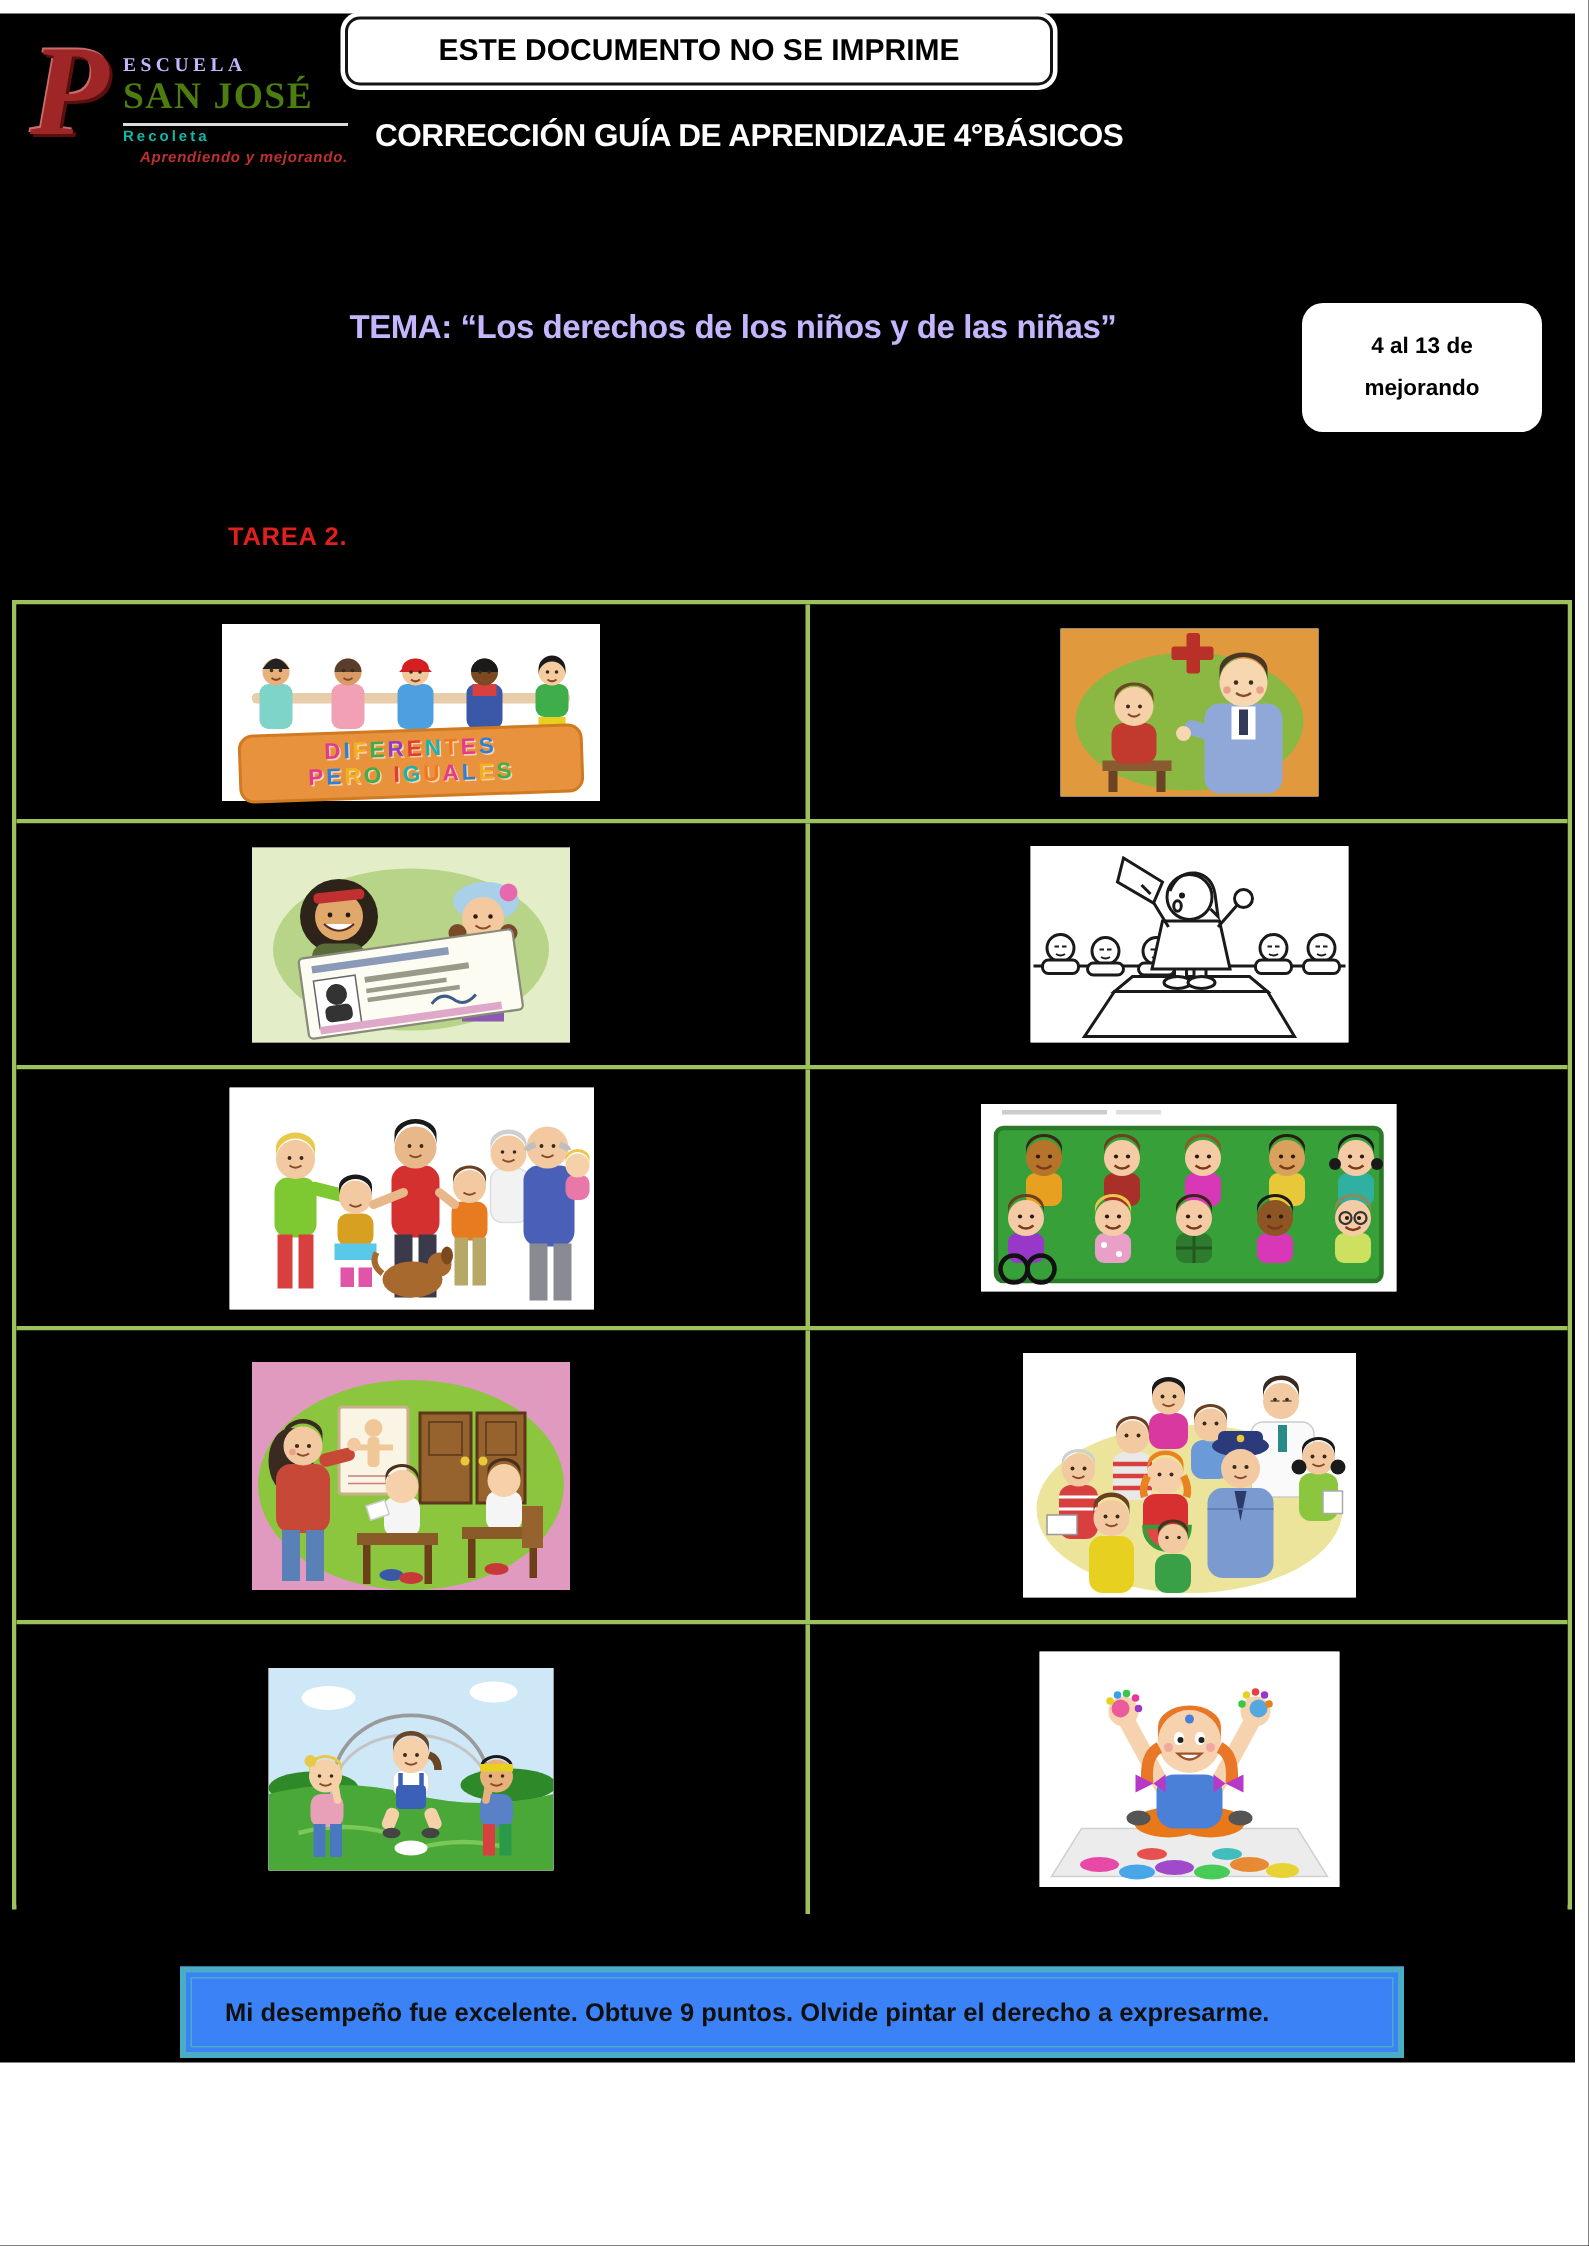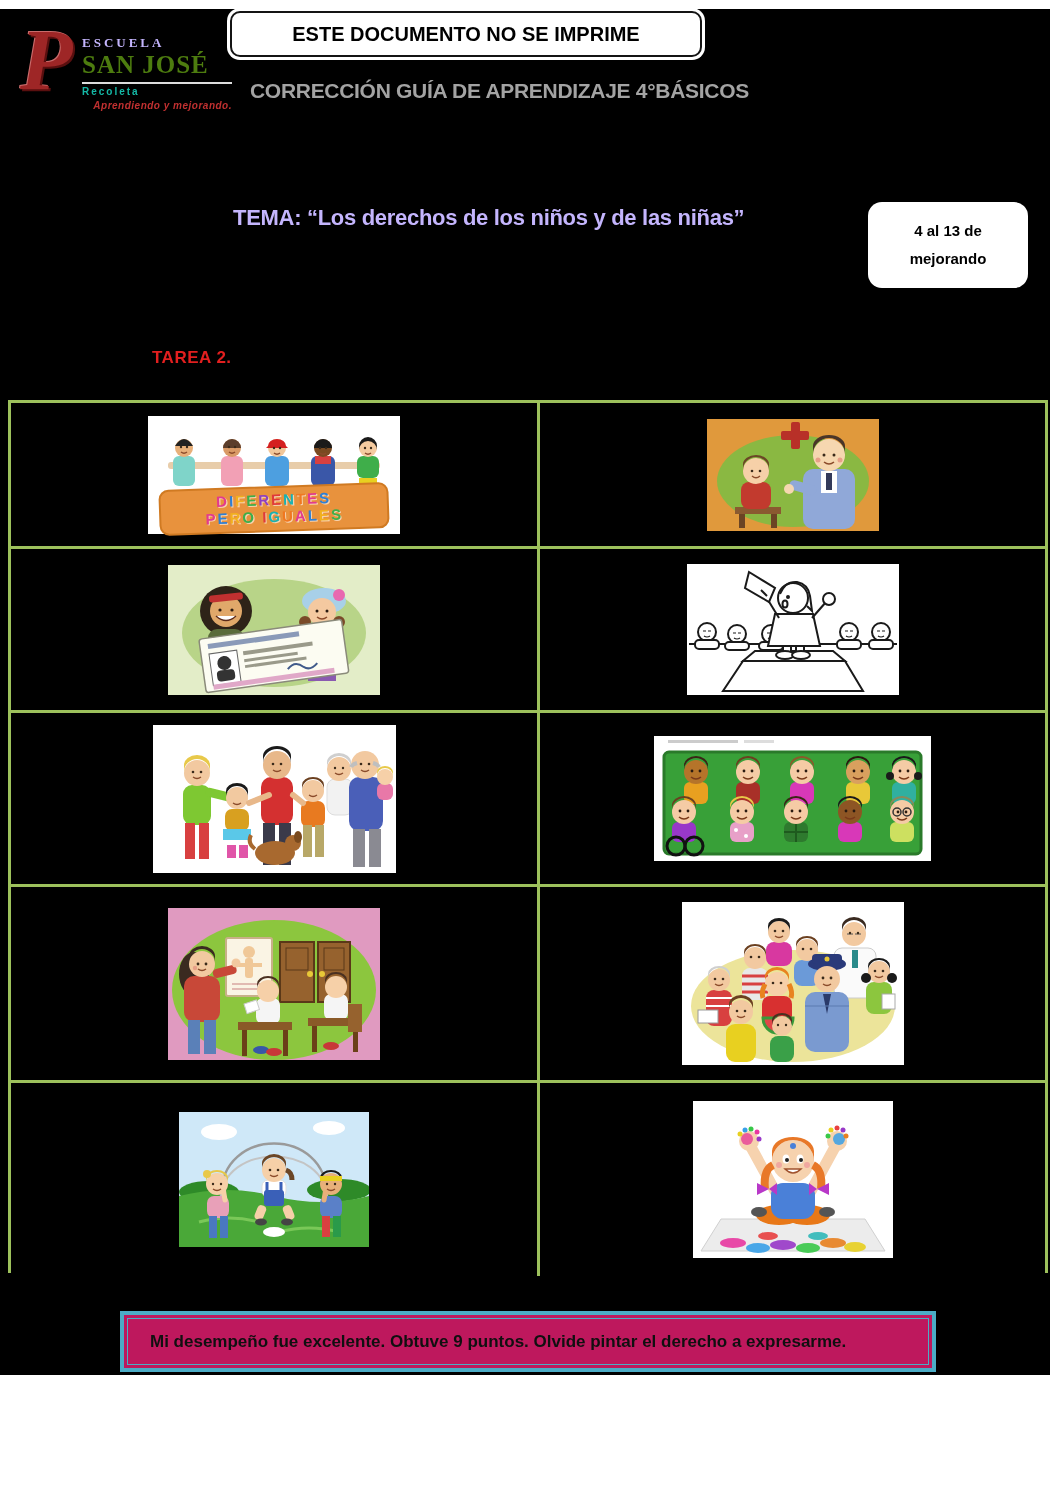--- a/index.html
+++ b/index.html
@@ -10,21 +10,21 @@
   .canvas{position:absolute;left:0;top:9px;width:1050px;height:1366px;background:#000;}
   .abs{position:absolute;}
 
   
   .no-print{
     left:230px;top:2px;width:472px;height:46px;background:#fff;
     border:2px solid #141414;border-radius:10px;box-shadow:0 0 0 3px #fff;
     display:flex;align-items:center;justify-content:center;
     font-weight:bold;font-size:20px;color:#000;box-sizing:border-box;
   }
-  .heading{left:250px;top:70px;font-size:21px;font-weight:bold;color:#a3a3a3;letter-spacing:-0.3px;}
+  .heading{left:250px;top:70px;font-size:21px;font-weight:bold;color:#ffffff;letter-spacing:-0.3px;}
   .tema{left:233px;top:196px;font-size:22px;font-weight:bold;color:#c4b5fd;letter-spacing:-0.3px;}
   .tarea{left:152px;top:339px;font-size:17px;font-weight:bold;color:#e21f1f;letter-spacing:0.5px;}
 
   .date-box{
     left:868px;top:193px;width:160px;height:86px;background:#fff;border-radius:14px;
     display:flex;flex-direction:column;align-items:center;justify-content:center;
     font-weight:bold;font-size:15px;color:#000;line-height:1.9;
   }
 
   
@@ -60,21 +60,21 @@
   .dpi{width:252px;height:118px;display:flex;flex-direction:column;align-items:center;justify-content:flex-end;padding-bottom:2px;box-sizing:border-box;}
   .dpi-banner{
     width:230px;background:#e8923d;border-radius:10px;transform:rotate(-2deg);
     padding:3px 0 4px 0;text-align:center;margin-top:-4px;border:2px solid #d07a22;box-sizing:border-box;
   }
   .dpi-line{font-weight:bold;font-size:15px;letter-spacing:2px;line-height:1.15;
     text-shadow:1px 1px 0 rgba(255,255,255,.6);}
 
   
   .note-box{
-    left:120px;top:1302px;width:816px;height:61px;background:#be185d;
+    left:120px;top:1302px;width:816px;height:61px;background:#3b82f6;
     border:4px solid #4bacc6;box-sizing:border-box;
   }
   .note-inner{position:absolute;left:3px;right:3px;top:3px;bottom:3px;border:1px solid #4bacc6;}
   .note-text{
     position:absolute;left:26px;top:0;height:100%;display:flex;align-items:center;
     font-weight:bold;font-size:17px;color:#101010;
   }
 </style>
 </head>
 <body>

